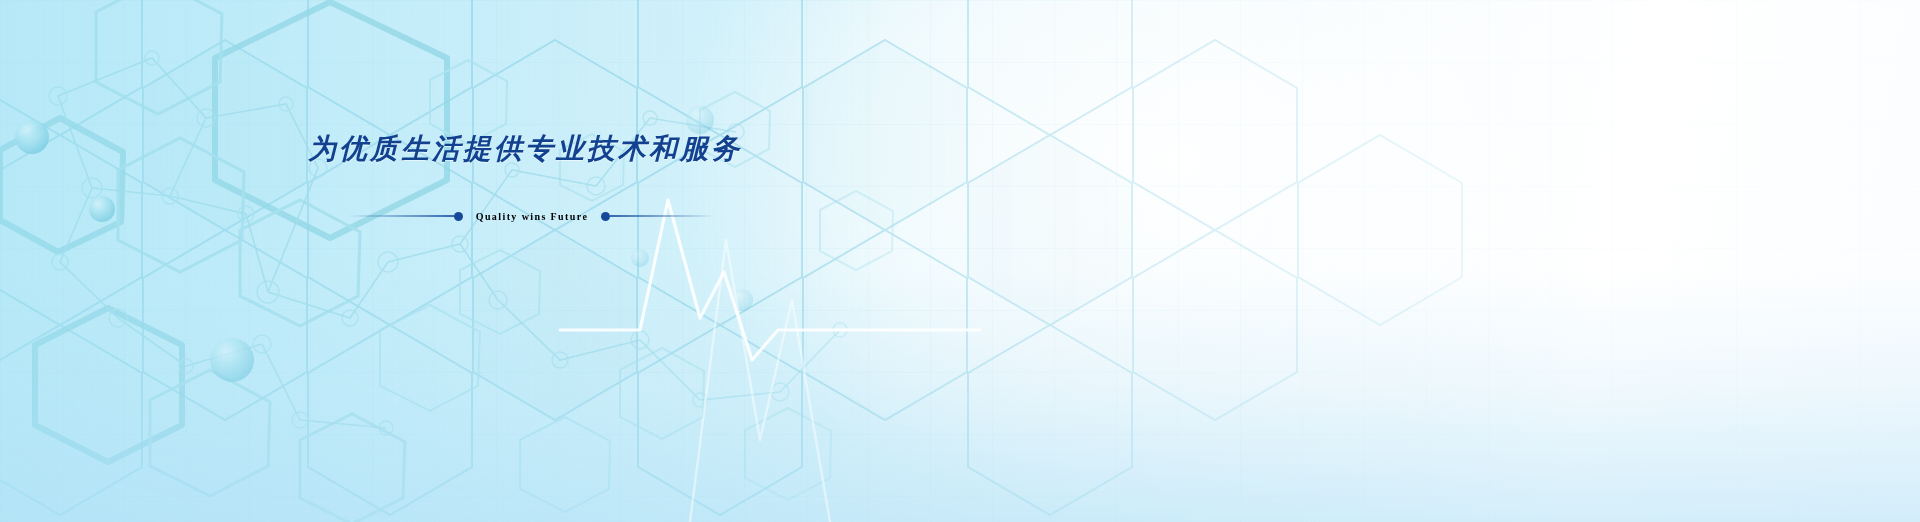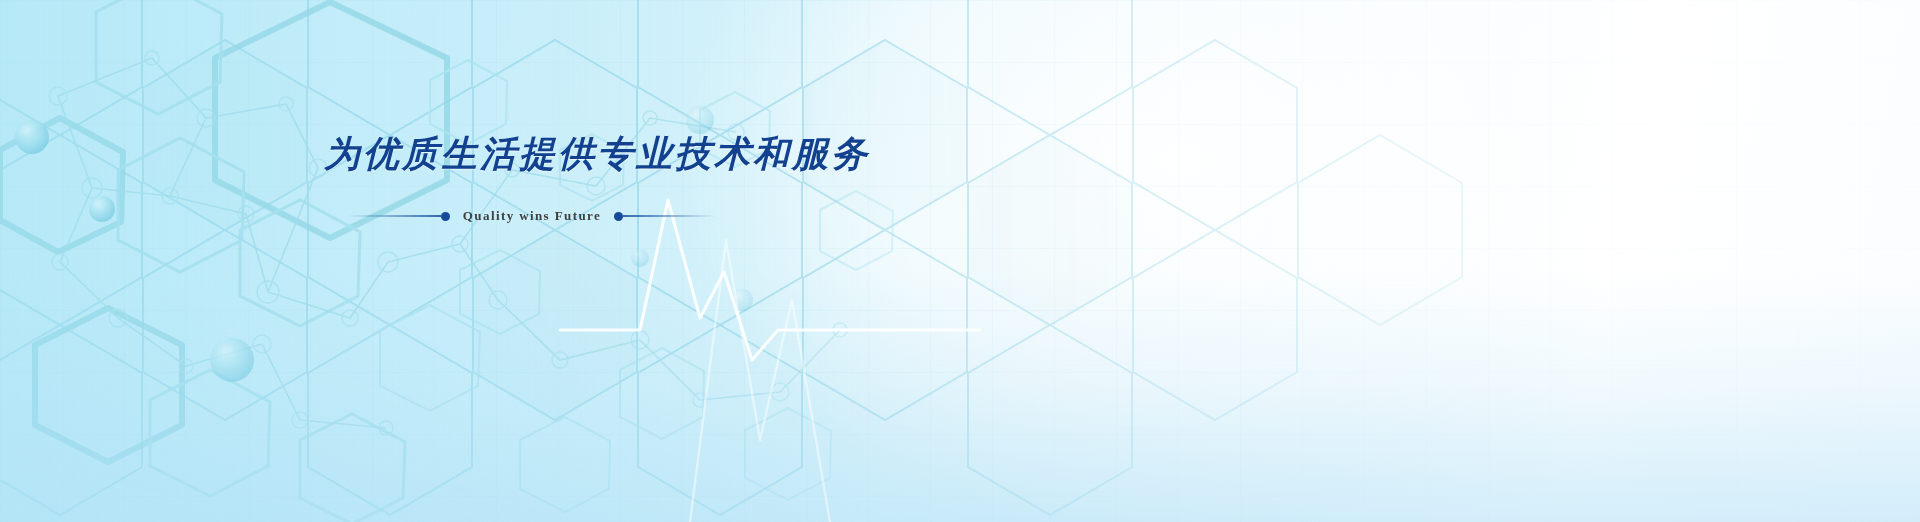--- a/index.html
+++ b/index.html
@@ -34,22 +34,22 @@
   #ecg{opacity:.95;}
   #photo{}
 
   
   #content{
     position:absolute;left:0;top:0;width:1920px;height:522px;
   }
 
   #headline{
     position:absolute;
-    left:324px;top:130px;
-    font-size:36px;
+    left:308px;top:130px;
+    font-size:28px;
     font-weight:bold;
     font-style:italic;
     letter-spacing:3px;
     color:#12418f;
     white-space:nowrap;
     text-shadow:0 1px 0 rgba(255,255,255,.55);
   }
 
   #tagline-row{
     position:absolute;
@@ -64,24 +64,24 @@
   }
   .tl-line.right{
     background:linear-gradient(to left,rgba(26,80,160,0) 0%,rgba(26,80,160,.85) 100%);
   }
   .tl-dot{
     width:9px;height:9px;border-radius:50%;
     background:#17499b;flex:0 0 auto;
   }
   #tagline-text{
     font-family:"Liberation Serif","DejaVu Serif",serif;
-    font-size:13px;
+    font-size:10px;
     font-weight:bold;
     letter-spacing:1.4px;
-    color:#404040;
+    color:#000000;
     padding:0 13px;
     white-space:nowrap;
     flex:0 0 auto;
   }
 
   #cta-button{
     position:absolute;
     left:310px;top:224px;
     width:370px;height:52px;
     border:0;

